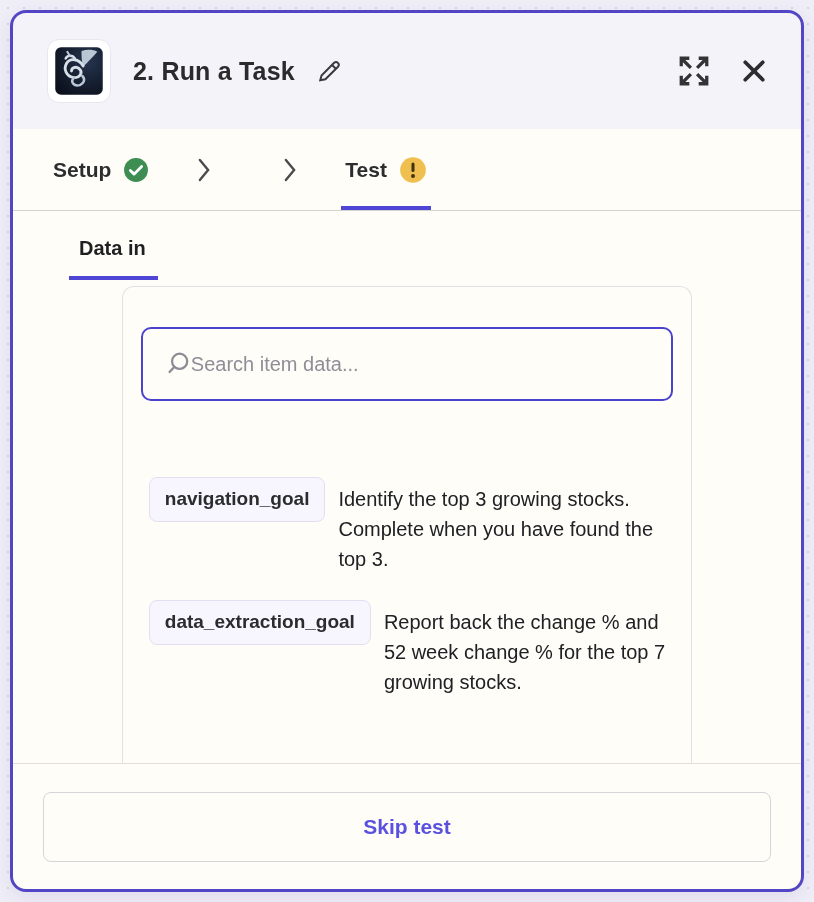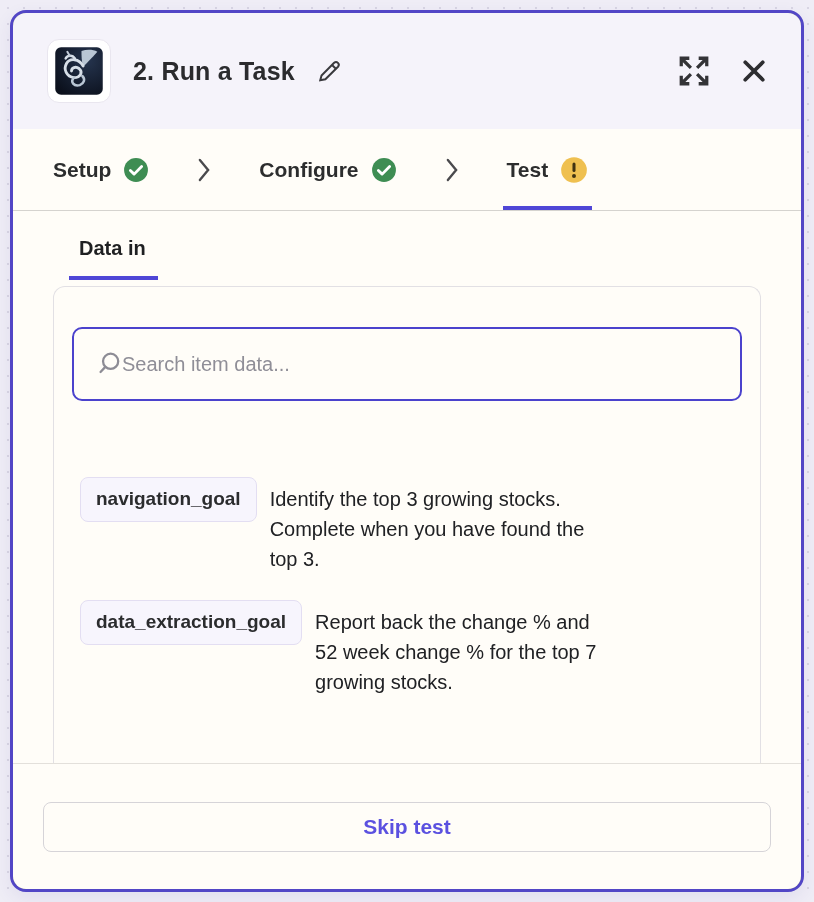--- a/index.html
+++ b/index.html
@@ -88,20 +88,21 @@
   }
 
   
   .main {
     flex: 1 1 auto;
     background: #fffdf8;
     padding: 26px 40px 0;
     overflow: hidden;
     display: flex;
     flex-direction: column;
+    align-items: center;
   }
   .datain-tab {
     display: inline-block;
     align-self: flex-start;
     margin-left: 16px;
     padding: 0 12px 16px 10px;
     font-size: 20px;
     font-weight: bold;
     color: #1f2022;
     border-bottom: 4px solid #4f46d6;
@@ -167,21 +168,21 @@
     height: 126px;
     background: #fffdf8;
     border-top: 1px solid #e3e0db;
     display: flex;
     align-items: center;
     padding: 0 30px;
     gap: 25px;
   }
   .btn {
     flex: 1 1 0;
-    height: 50px;
+    height: 70px;
     border-radius: 8px;
     font-family: "Liberation Sans", sans-serif;
     font-size: 21px;
     font-weight: bold;
     cursor: pointer;
   }
   .btn.skip {
     background: transparent;
     border: 1px solid #d6d4d8;
     color: #5b51e0;
@@ -248,27 +249,20 @@
       <svg width="26" height="26" viewBox="0 0 24 24">
         <circle cx="12" cy="12" r="11" fill="#3e8d53"></circle>
         <path d="M6.8 12.4 L10.3 15.8 L17.2 8.8" fill="none" stroke="#ffffff" stroke-width="2.6" stroke-linecap="round" stroke-linejoin="round"></path>
       </svg>
     </div>
     <div class="step-sep">
       <svg width="18" height="26" viewBox="0 0 12 22" fill="none" stroke="#4a4a4d" stroke-width="2" stroke-linecap="round">
         <path d="M2.5 2.5 L9.5 11 L2.5 19.5"></path>
       </svg>
     </div>
-    <div class="step">
-      <span>Configure</span>
-      <svg width="26" height="26" viewBox="0 0 24 24">
-        <circle cx="12" cy="12" r="11" fill="#3e8d53"></circle>
-        <path d="M6.8 12.4 L10.3 15.8 L17.2 8.8" fill="none" stroke="#ffffff" stroke-width="2.6" stroke-linecap="round" stroke-linejoin="round"></path>
-      </svg>
-    </div>
     <div class="step-sep">
       <svg width="18" height="26" viewBox="0 0 12 22" fill="none" stroke="#4a4a4d" stroke-width="2" stroke-linecap="round">
         <path d="M2.5 2.5 L9.5 11 L2.5 19.5"></path>
       </svg>
     </div>
     <div class="step active">
       <span>Test</span>
       <svg width="28" height="28" viewBox="0 0 24 24">
         <circle cx="12" cy="12" r="11" fill="#efc050"></circle>
         <rect x="10.7" y="5.6" width="2.6" height="8.2" rx="1.3" fill="#413312"></rect>

